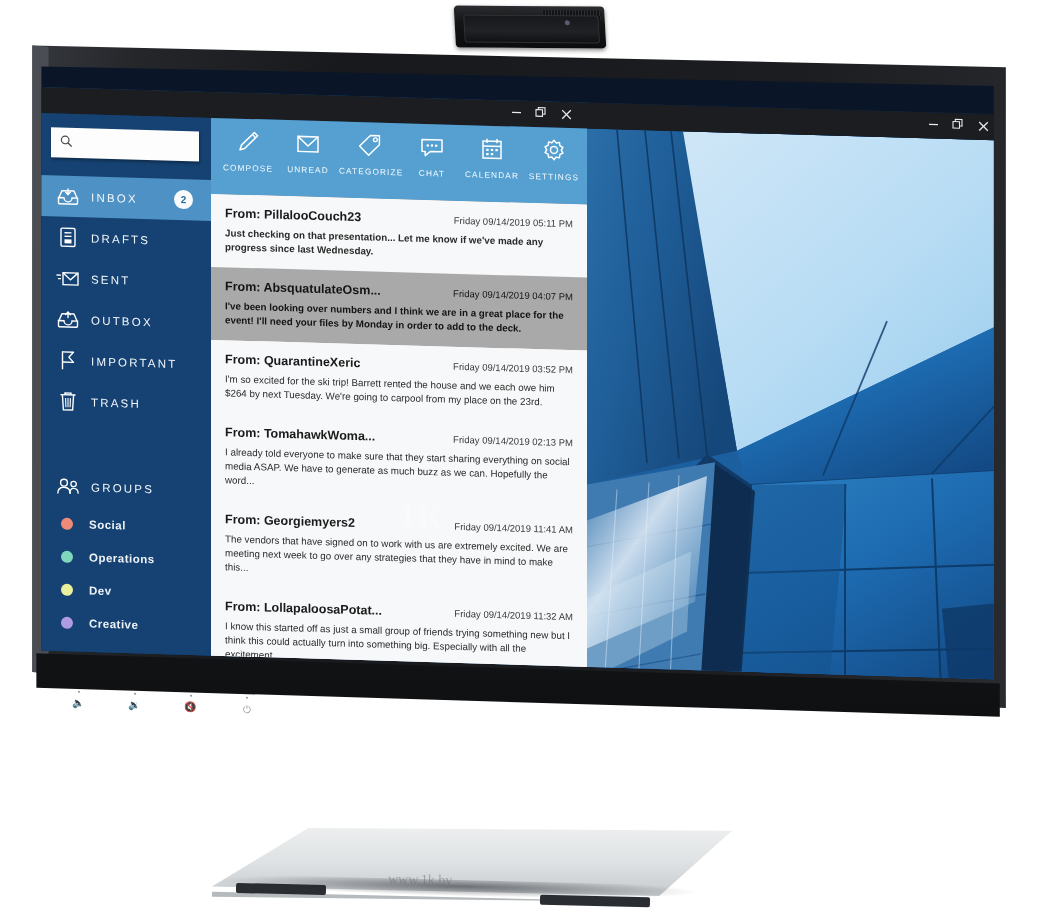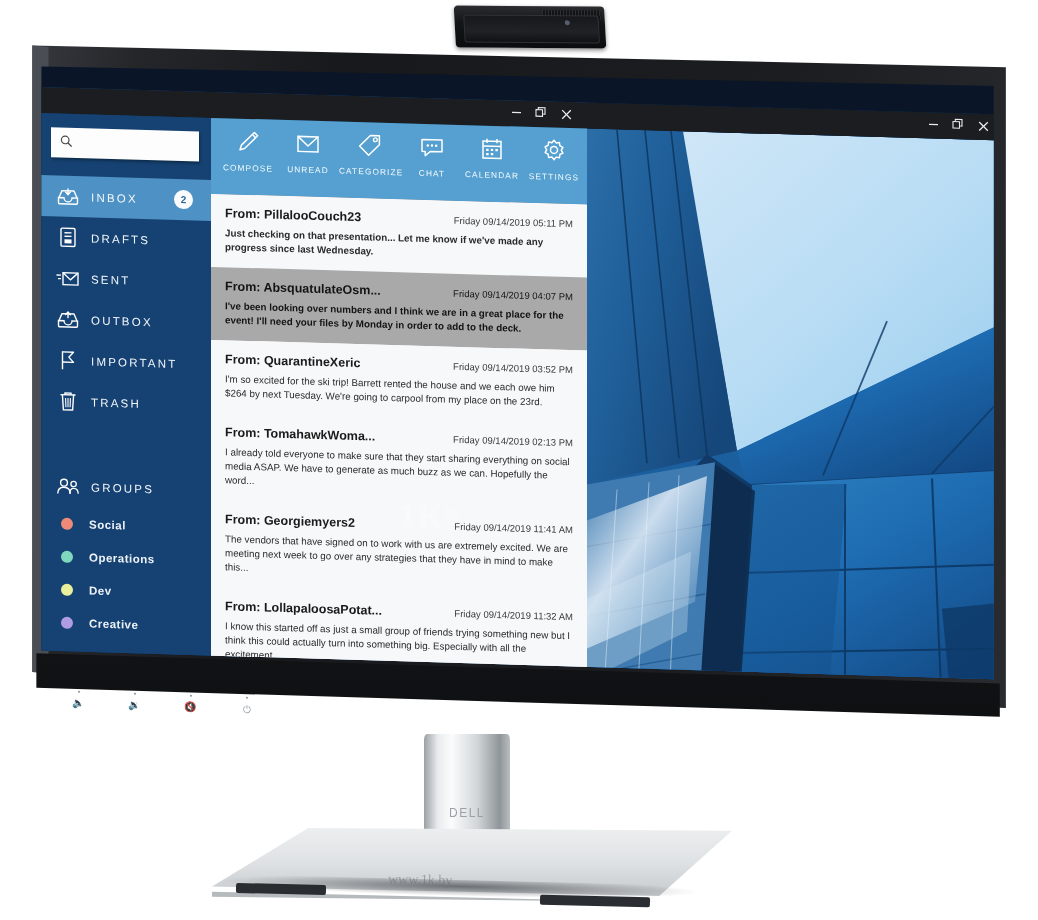--- a/index.html
+++ b/index.html
@@ -557,23 +557,20 @@
     <div class="bzb">
       <span class="dot"></span>
       <span class="gl">🔇</span>
     </div>
     <div class="bzb">
       <span class="dot"></span>
       <span class="gl">⏻</span>
     </div>
   </div>
 
-  <div class="neck">
-    <div class="dell">DELL</div>
-  </div>
   <div class="basefront"></div>
   <div class="base"></div>
   <div class="footpad" style="left:236px;top:884px;width:90px;transform:rotate(1.4deg);"></div>
   <div class="footpad" style="left:540px;top:896px;width:110px;transform:rotate(1.4deg);"></div>
   <div class="baseshadow"></div>
   <div class="wmbase">www.1k.by</div>
 
 </div>
 
 </body></html>

